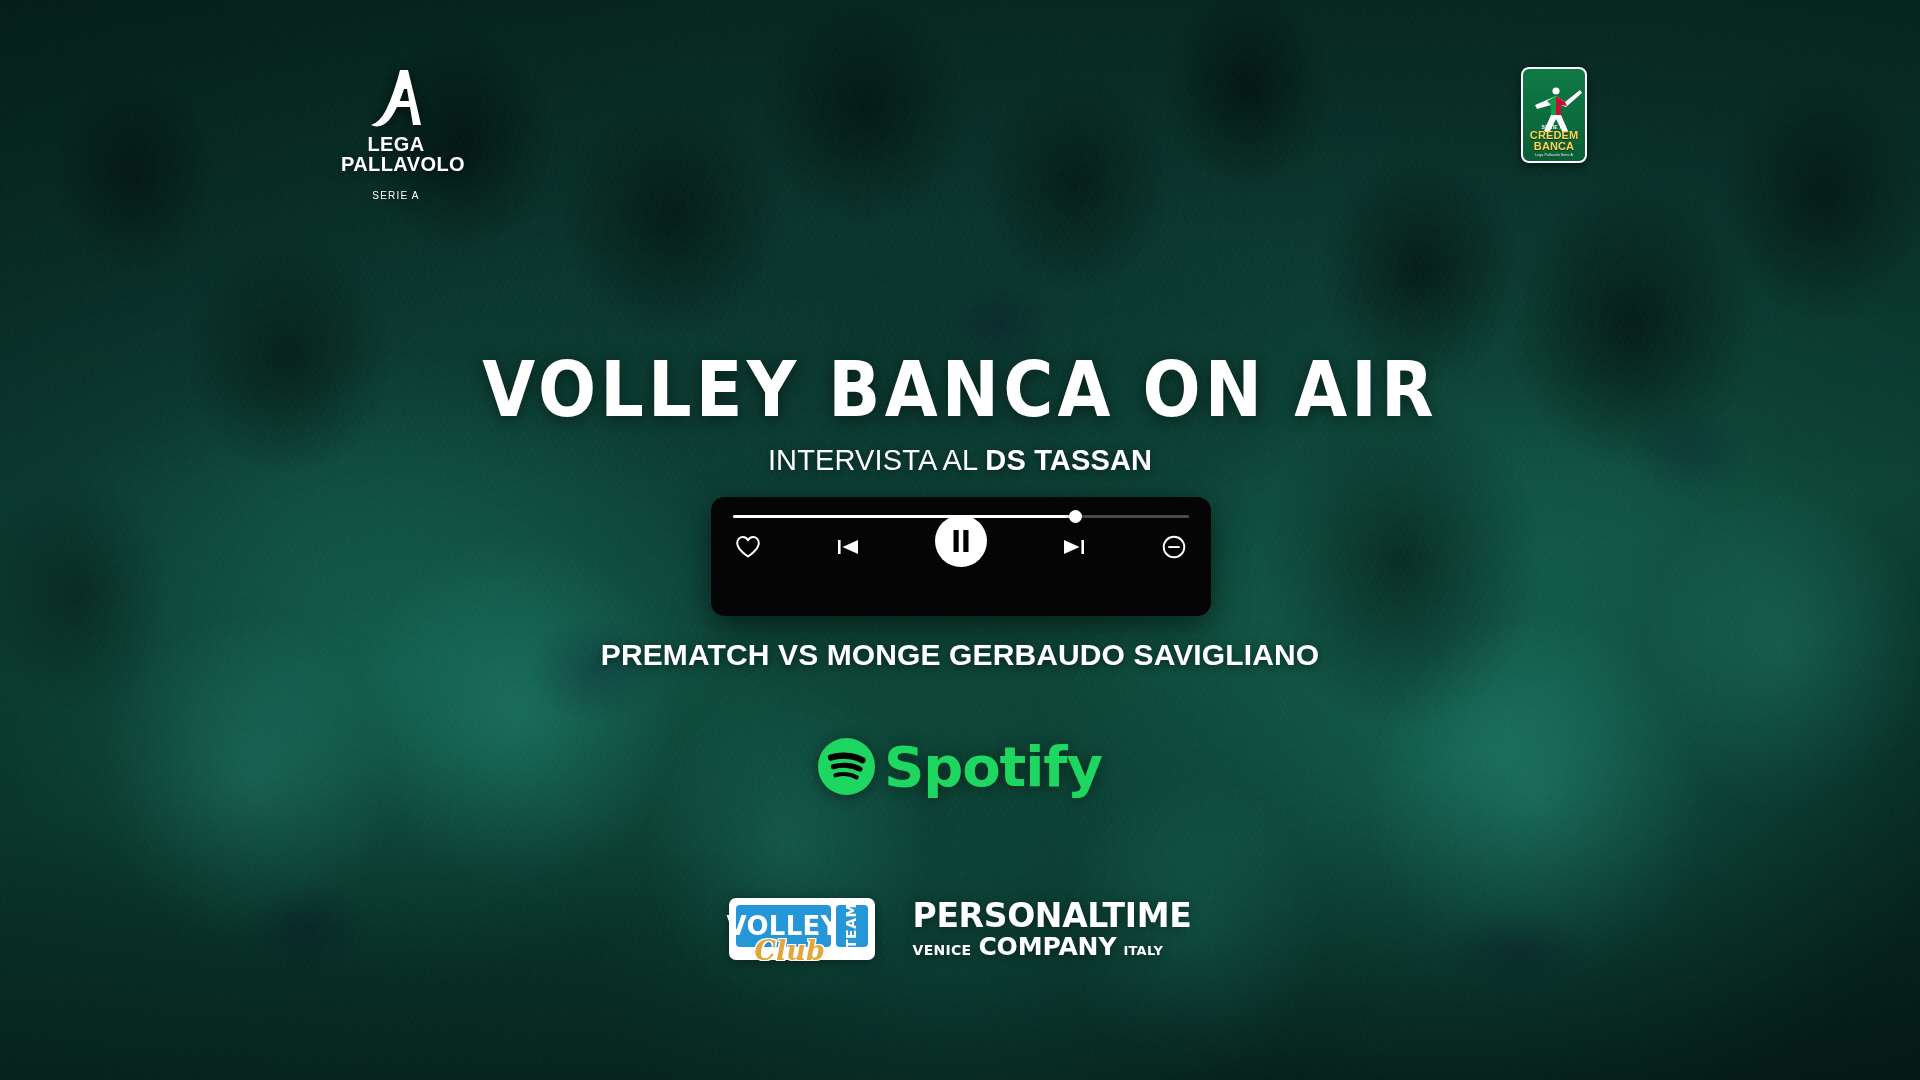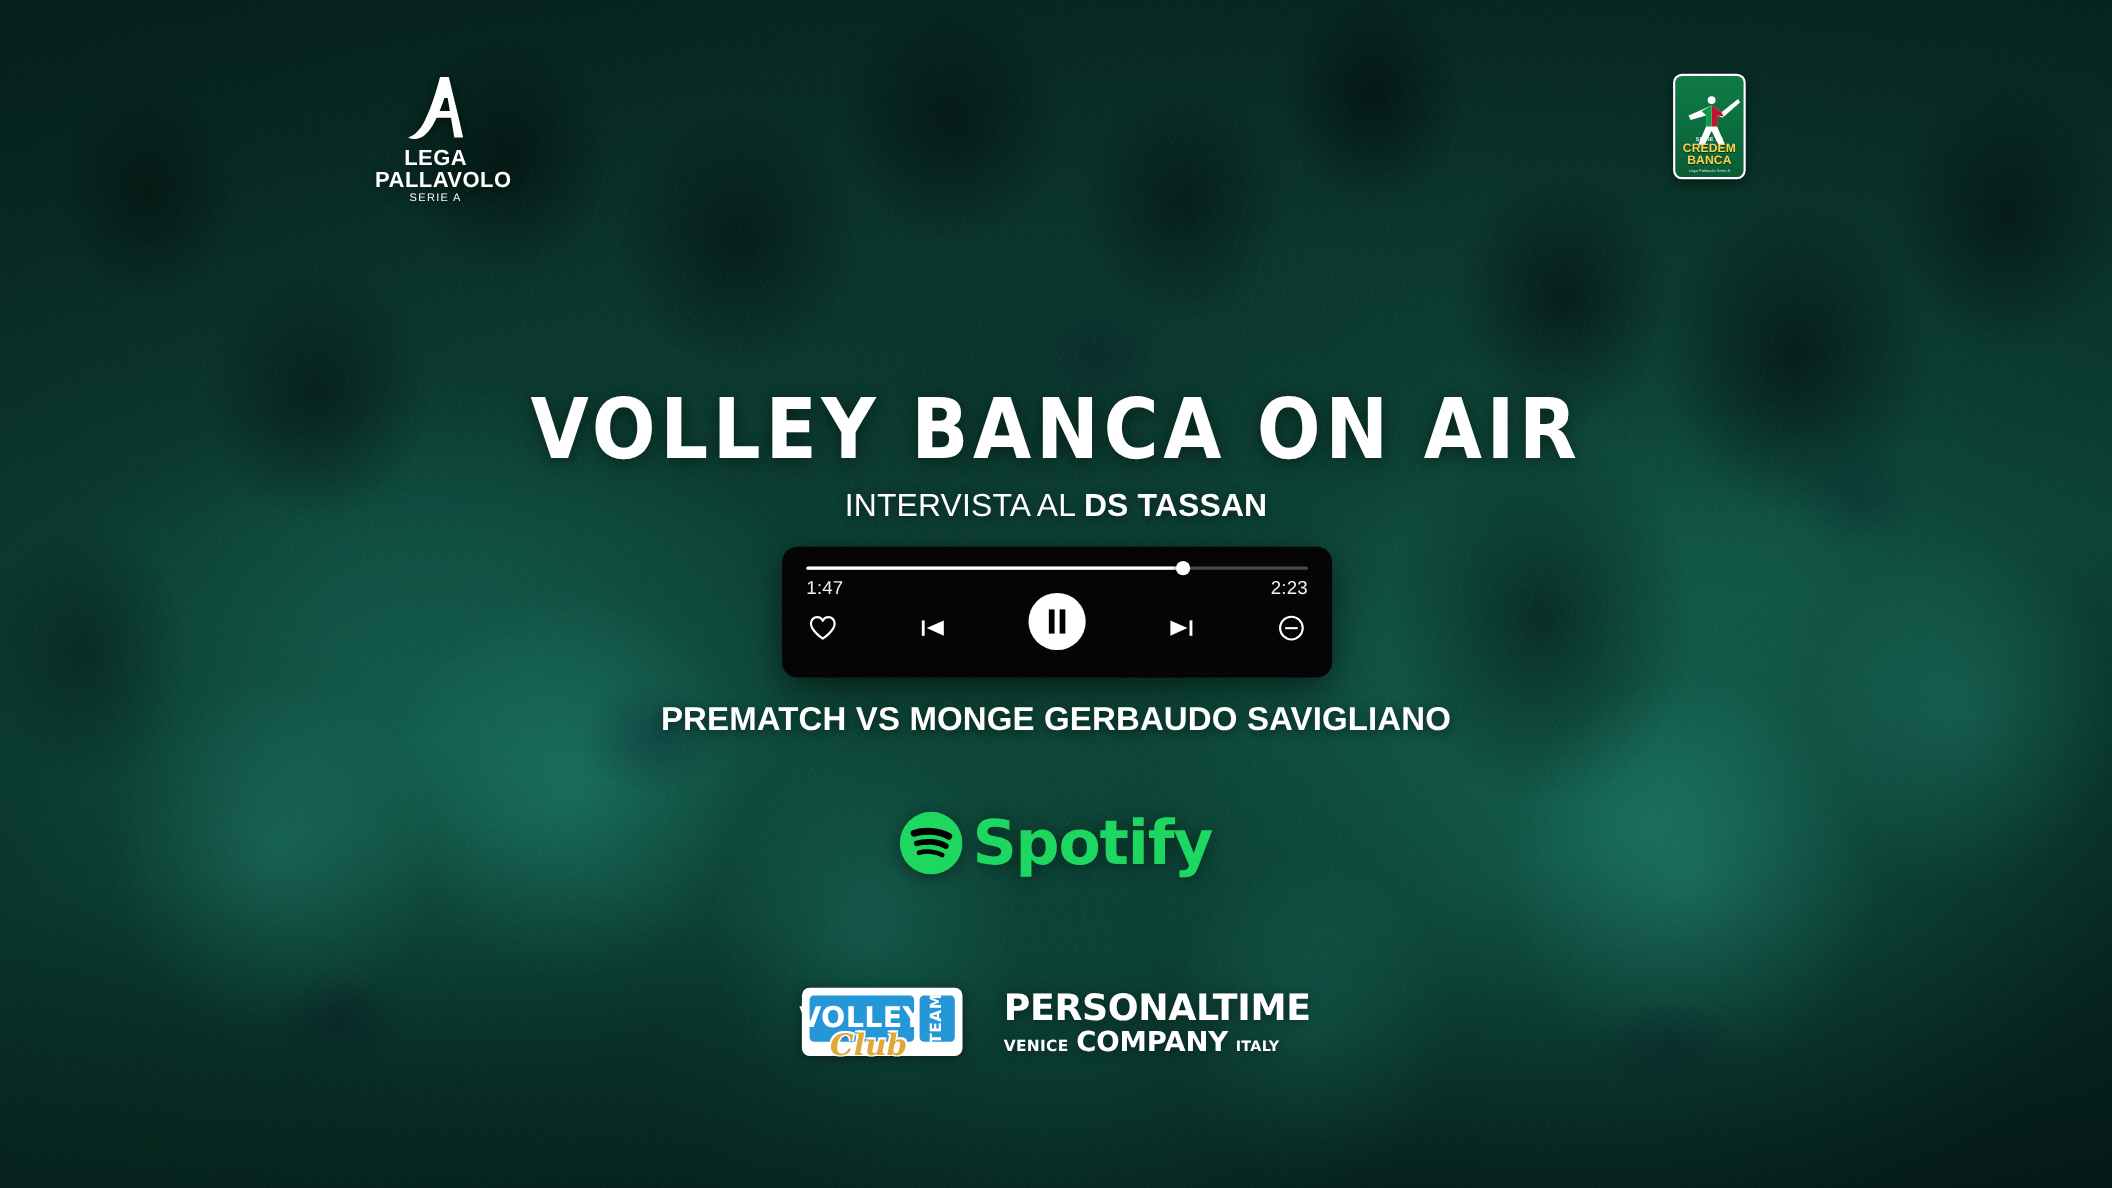--- a/index.html
+++ b/index.html
@@ -100,21 +100,21 @@
     color:#fff;
     filter:drop-shadow(0 2px 6px rgba(0,0,0,.55));
   }
   .lega-mark { display:block; margin:0 auto 4px; }
   .lega-l1, .lega-l2 {
     font-weight:700; letter-spacing:.02em; line-height:1.02;
     font-family:"Liberation Sans", sans-serif;
   }
   .lega-l1 { font-size:20px; }
   .lega-l2 { font-size:20px; }
-  .lega-l3 { font-size:10px; font-weight:400; letter-spacing:.12em; margin-top:0; }
+  .lega-l3 { font-size:10px; font-weight:400; letter-spacing:.12em; margin-top:15px; }
 
   
   .credem {
     position:absolute; left:1521px; top:67px;
     width:66px; height:96px;
     border-radius:8px;
     background:linear-gradient(180deg,#0f7a46 0%,#0c6b3e 58%,#0a5c35 100%);
     border:2px solid #ffffff;
     box-shadow:0 3px 10px rgba(0,0,0,.5);
     overflow:hidden;
@@ -342,24 +342,20 @@
     </div>
 
     <div class="player">
 
       <div class="progress-wrap">
         <div class="progress-track"></div>
         <div class="progress-fill" style="width: 75%;"></div>
         <div class="progress-thumb" style="left: 75%;"></div>
       </div>
 
-      <div class="times">
-        <span>1:47</span>
-        <span>2:23</span>
-      </div>
 
       <div class="controls">
 
         <div class="ctrl">
           <svg width="26" height="24" viewBox="0 0 26 24">
             <path d="M13 21.5 C13 21.5 2.2 14.6 2.2 7.9 C2.2 4.4 4.9 2 7.9 2
                      C10.2 2 12.1 3.4 13 5.3 C13.9 3.4 15.8 2 18.1 2
                      C21.1 2 23.8 4.4 23.8 7.9 C23.8 14.6 13 21.5 13 21.5 Z" fill="none" stroke="#ffffff" stroke-width="2" stroke-linejoin="round"></path>
           </svg>
         </div>

